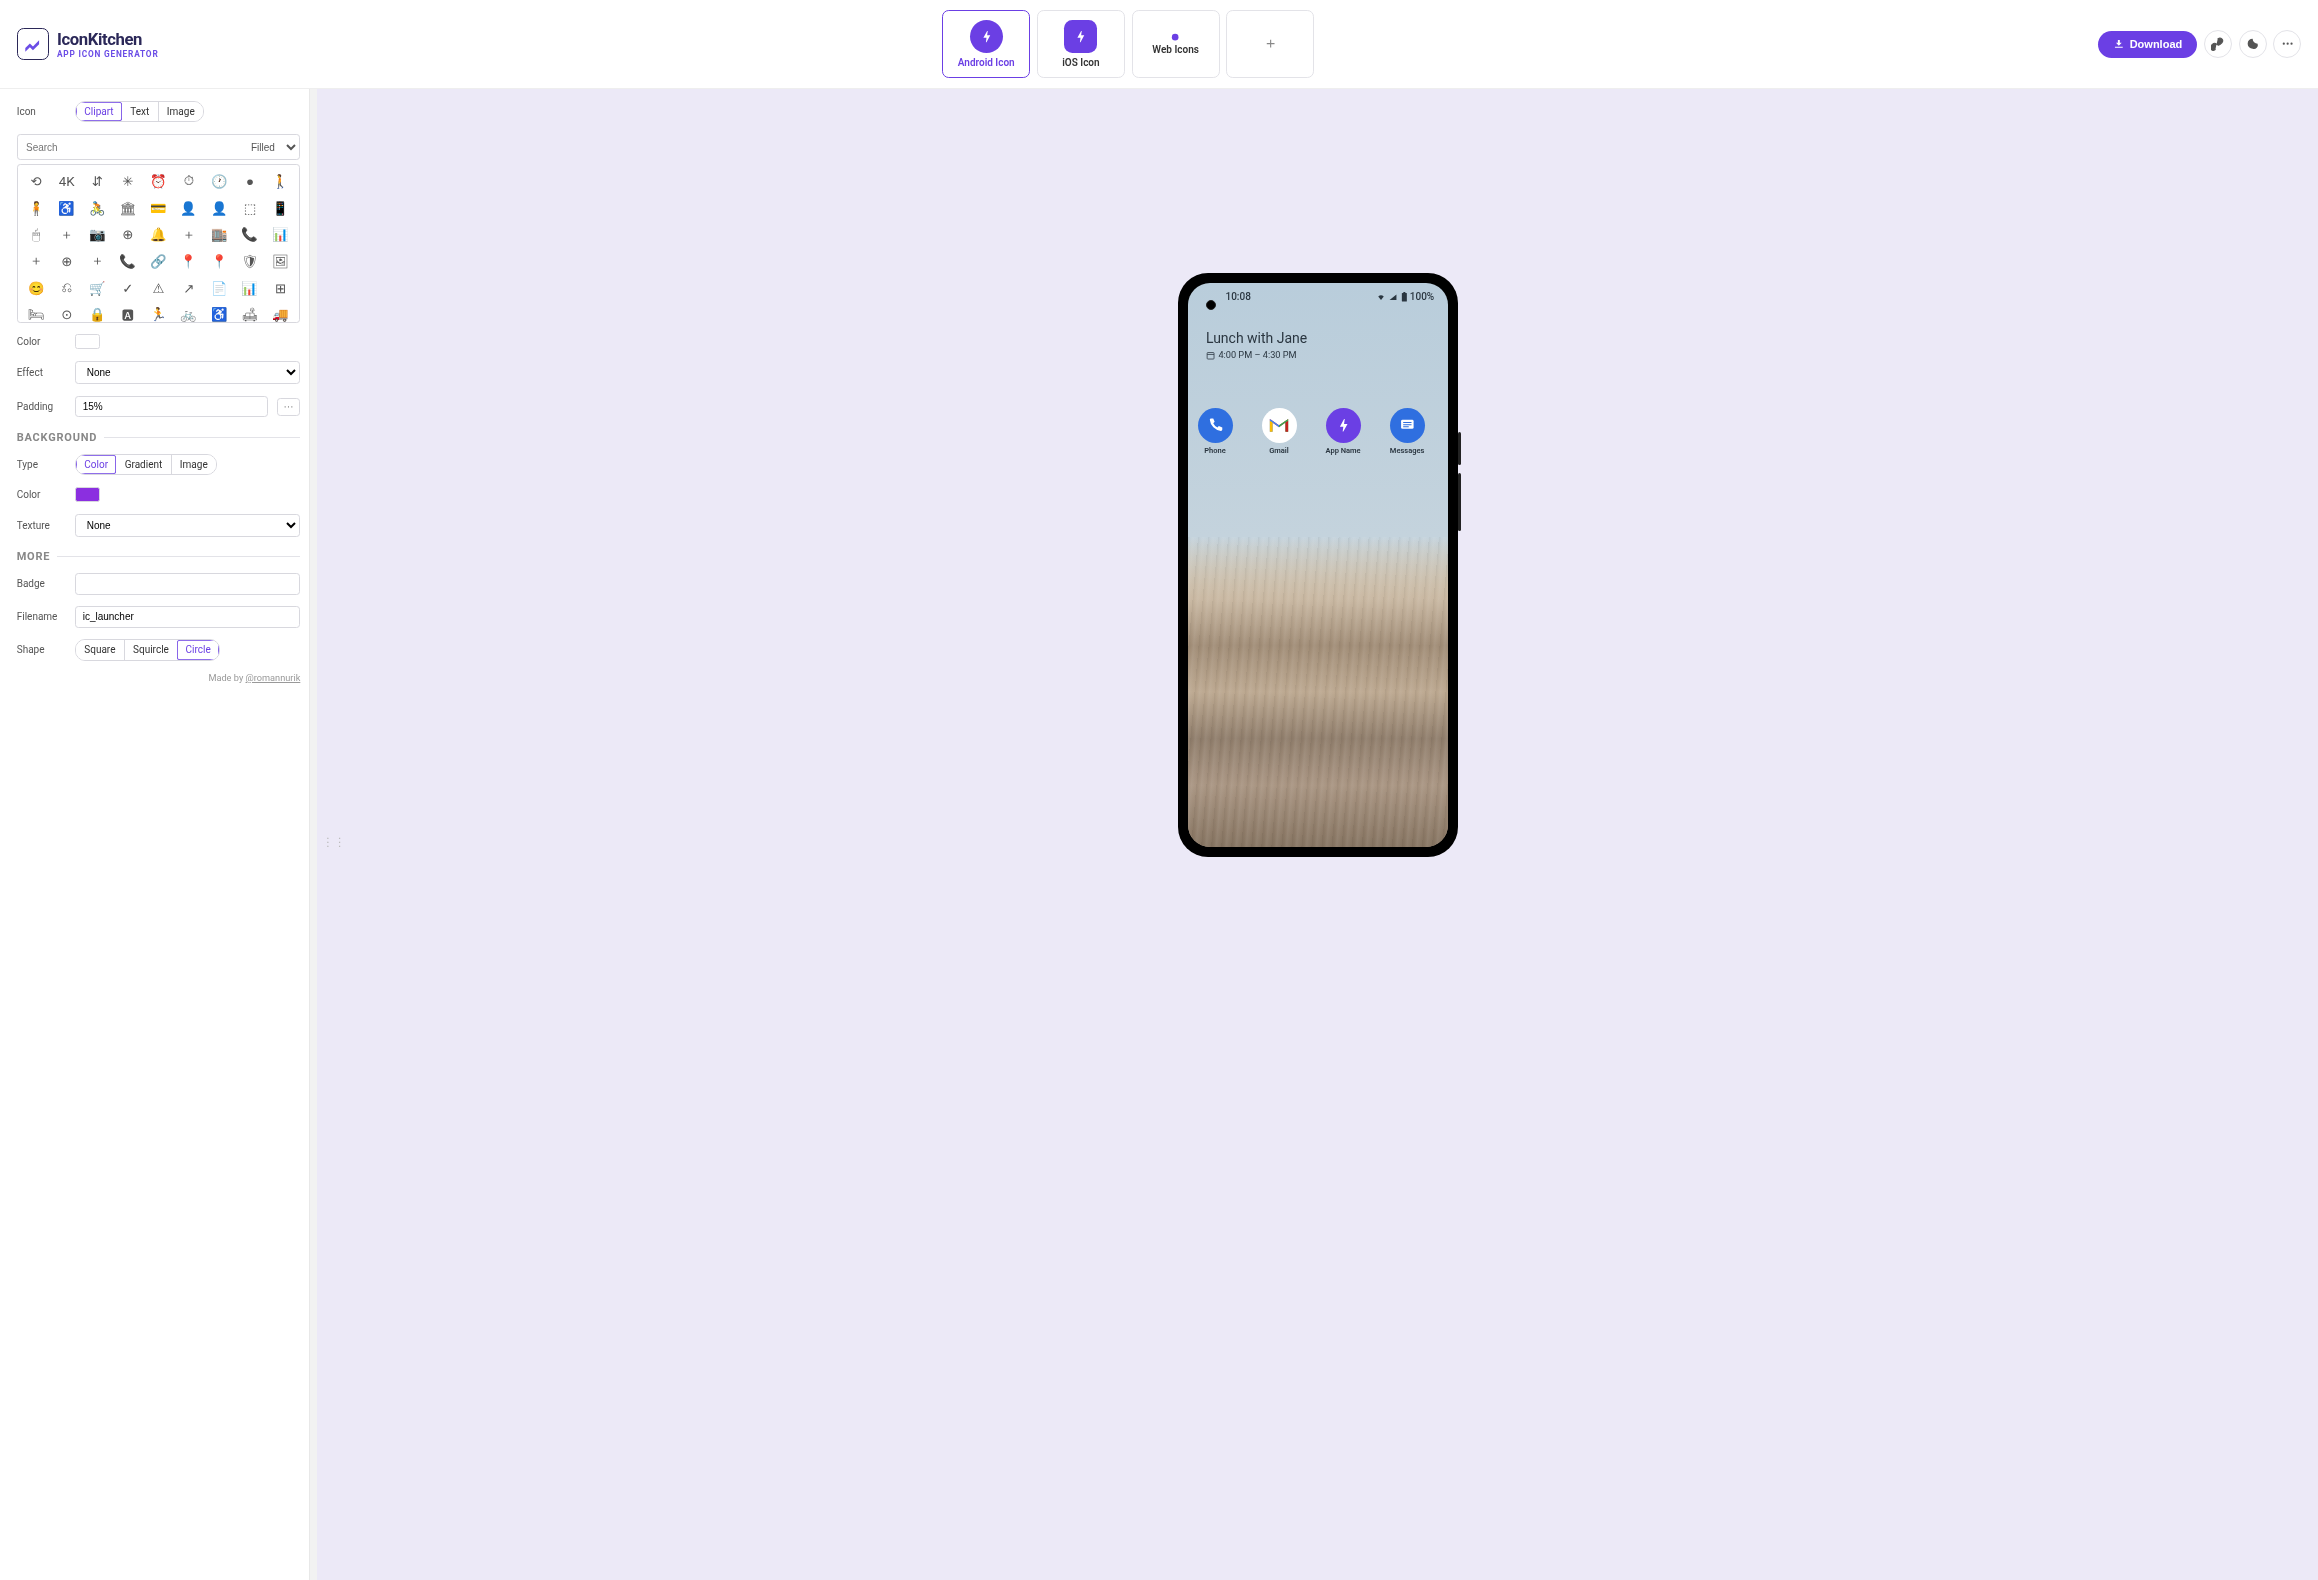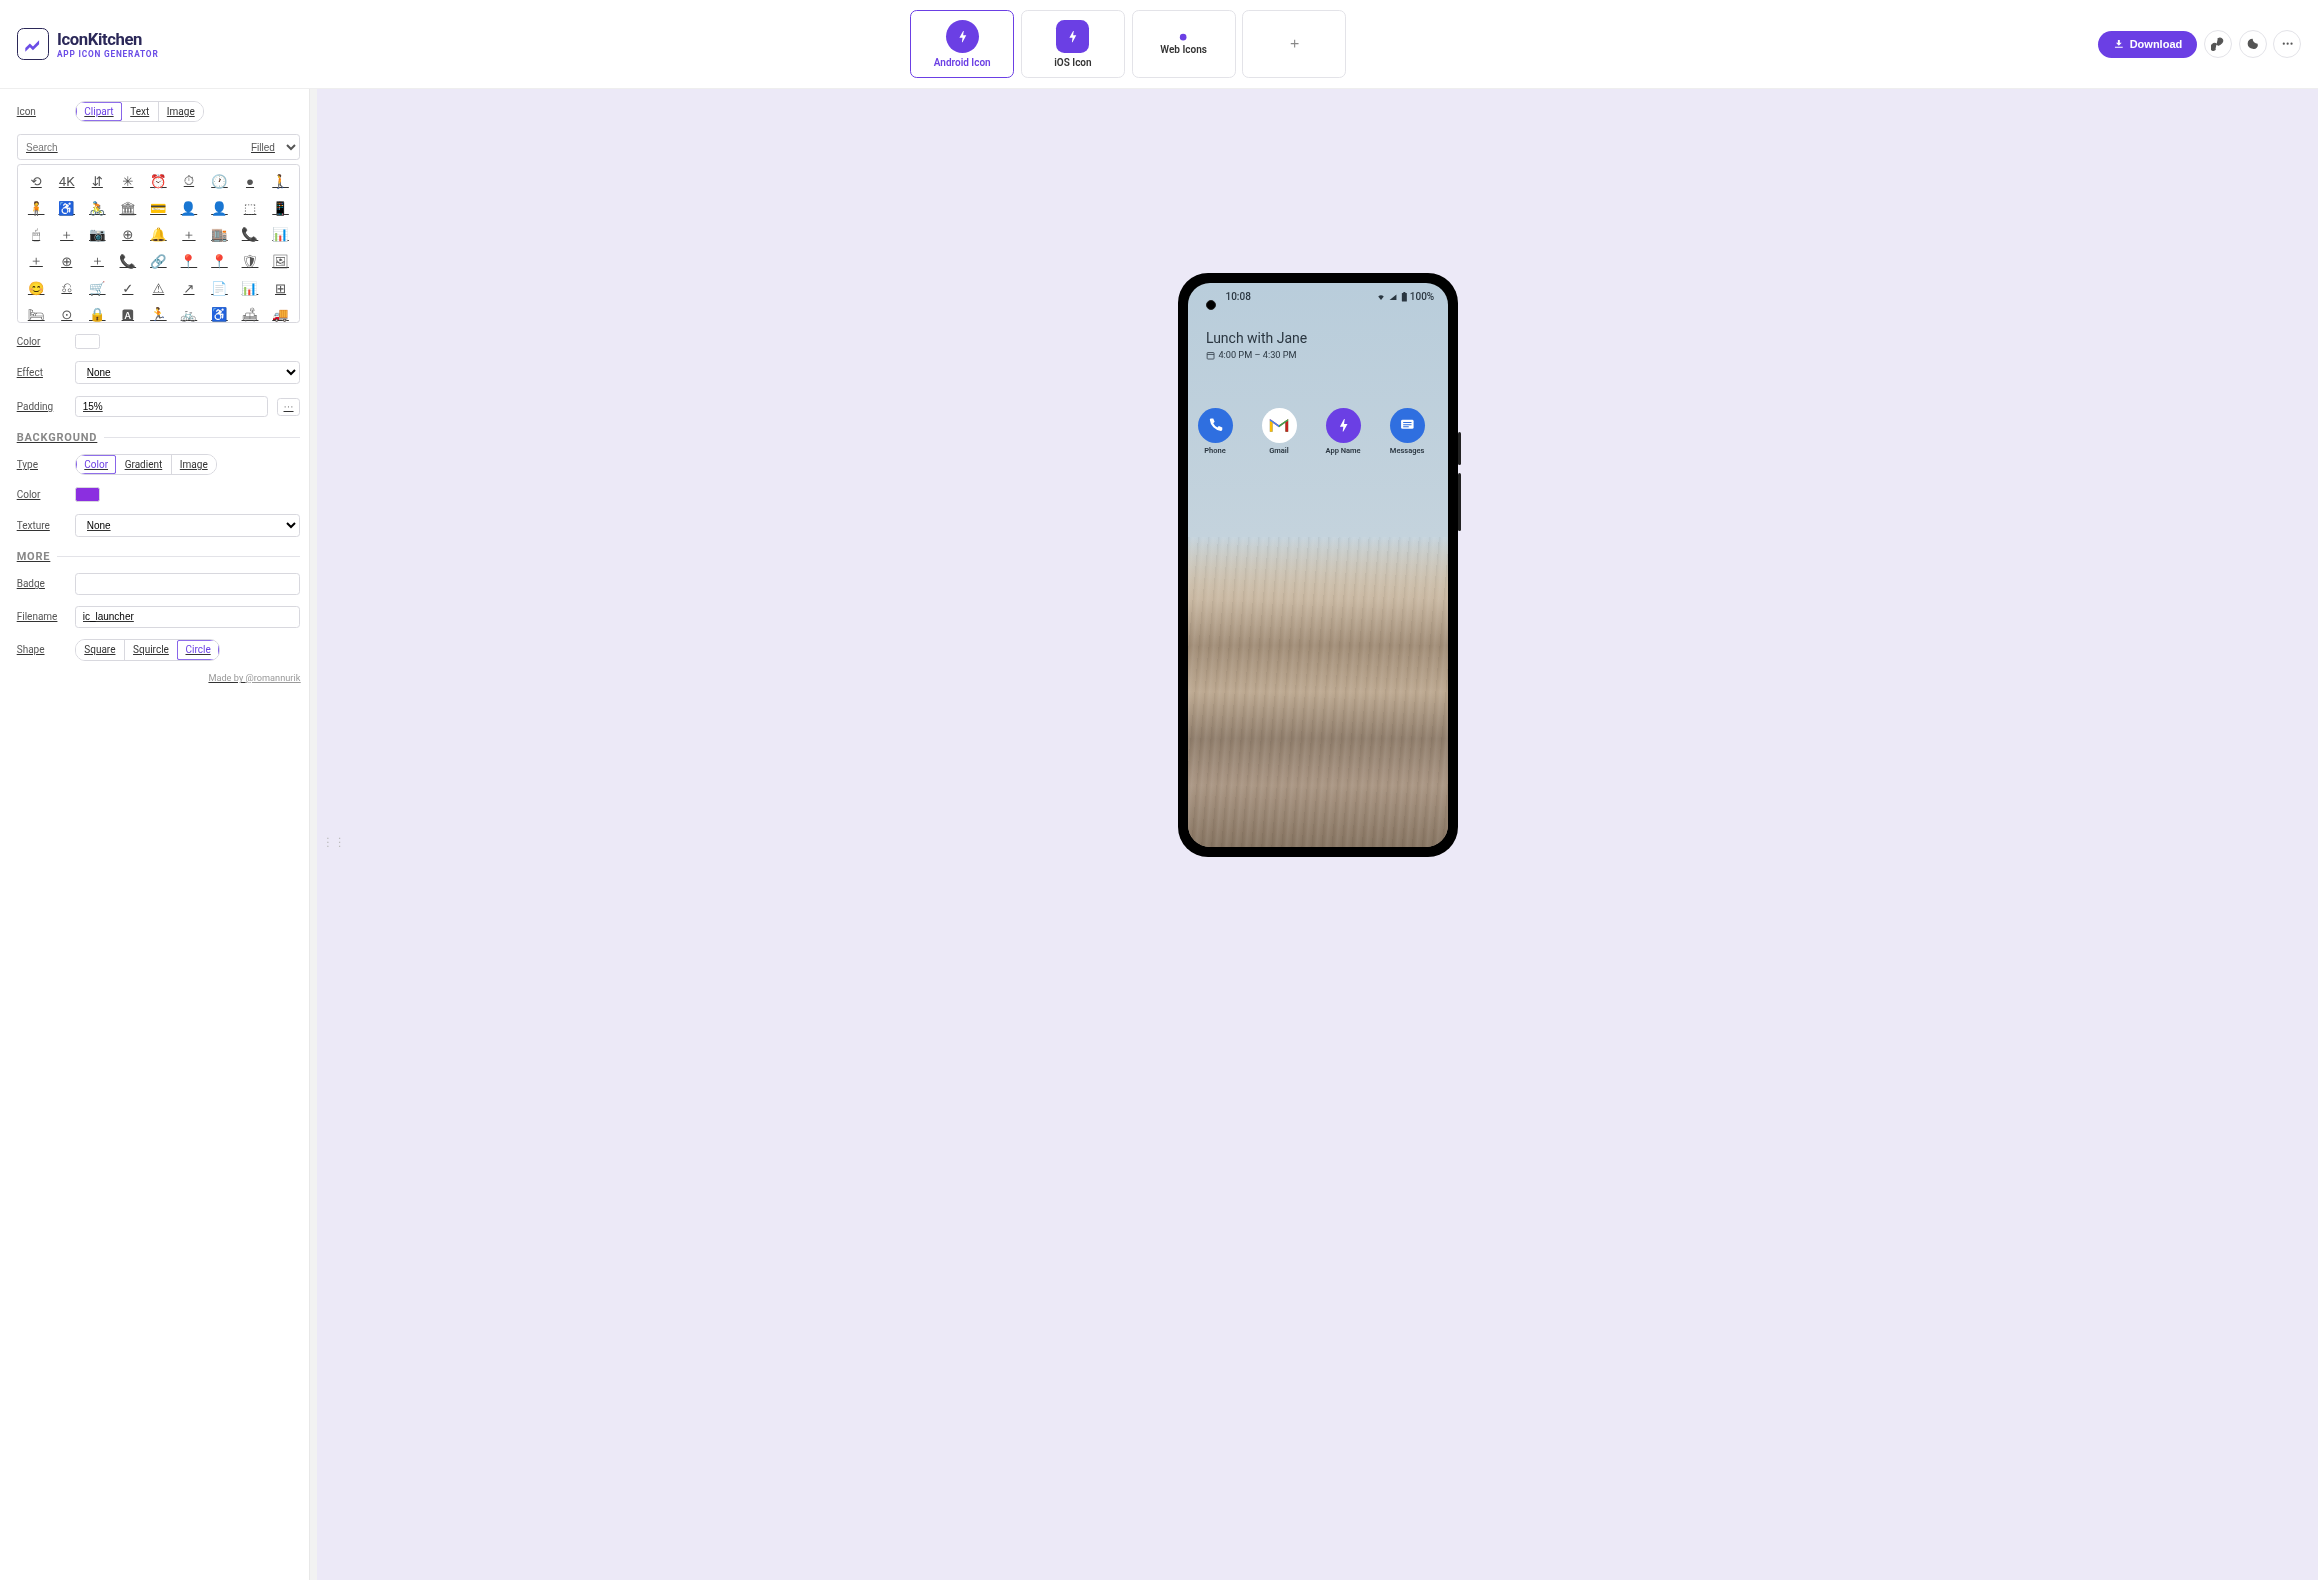--- a/index.html
+++ b/index.html
@@ -7,37 +7,37 @@
 
 
 .header { display: flex; align-items: center; padding: 10px 16.7px; border-bottom: 0.8px solid #eee; }
 .logo-wrap { display: flex; align-items: center; gap: 8.3px; }
 .logo-mark { width: 32px; height: 32px; background: #fff; border: 1.7px solid #2b2858; border-radius: 6.7px; position: relative; display:flex; align-items:center; justify-content:center; color:#6b4de6; font-size:15px;}
 .logo-text { display: flex; flex-direction: column; }
 .logo-title { font-size: 16.7px; font-weight: 700; color: #2b2858; letter-spacing: -0.4px;}
 .logo-sub { font-size: 8.3px; font-weight: 700; color: #6b4de6; letter-spacing: 0.8px; }
 
 .tabs { display: flex; gap: 6.7px; margin-left: auto; margin-right: auto; }
-.tab { width: 104px; height: 68px; border: 0.8px solid #e3e3e8; border-radius: 6.7px; display: flex; flex-direction: column; align-items: center; justify-content: center; gap: 3.3px; cursor: pointer; background:#fff;}
+.tab { width: 88px; height: 68px; border: 0.8px solid #e3e3e8; border-radius: 6.7px; display: flex; flex-direction: column; align-items: center; justify-content: center; gap: 3.3px; cursor: pointer; background:#fff;}
 .tab.active { border: 1.7px solid #6b3fe4; color: #6b3fe4; }
 .tab-icon { width: 33px; height: 33px; border-radius: 8.3px; display:flex; align-items:center; justify-content:center; font-size:15px; color:#fff;}
 .tab-icon.android { background:#6b3fe4; border-radius:50%; }
 .tab-icon.ios { background:#6b3fe4; border-radius:8.3px; }
 .tab-icon.web { background:transparent; color:#6b3fe4; width:auto; height:auto; font-size:8.3px;}
 .tab-icon.plus { background:transparent; color:#888; }
 .tab-label { font-size: 10px; font-weight: 600; }
 .tab.active .tab-label { color:#6b3fe4; }
 .tab:not(.active) .tab-label { color:#333; }
 
 .header-right { display:flex; align-items:center; gap:6.7px; }
 .btn-download { background:#6b3fe4; color:#fff; border:none; border-radius:16.7px; padding:7.5px 15px; font-weight:600; font-size:11px; display:flex; gap:5px; cursor:pointer;}
 .btn-circle { width:28px; height:28px; border:0.8px solid #e3e3e8; border-radius:50%; display:flex; align-items:center; justify-content:center; cursor:pointer; color:#555; background:#fff;}
 
 
-.main { display:flex; height: calc(100vh - 89px); text-decoration: underline; }
+.main { display:flex; height: calc(100vh - 89px); }
 
 
 .sidebar { width: 317px; padding: 11.7px 16.7px; overflow-y:auto; position:relative;}
 .sidebar::after { content:''; position:absolute; right:0; top:0; bottom:0; width:6.7px; background:#f2f2f2; border-left:0.8px solid #e8e8e8;}
 .row { display:flex; align-items:center; gap:8.3px; margin-bottom:11.7px; }
 .row-label { width:50px; font-size:10px; color:#555; }
 .seg { display:flex; border:0.8px solid #d8d8de; border-radius:10px; overflow:hidden; }
 .seg-item { padding:4.2px 8.3px; font-size:10px; cursor:pointer; background:#fff; color:#333;}
 .seg-item.active { background:#fff; color:#6b3fe4; box-shadow: inset 0 0 0 0.8px #6b3fe4; border-radius:2.5px;}
 .seg-item + .seg-item { border-left:0.8px solid #d8d8de; }

